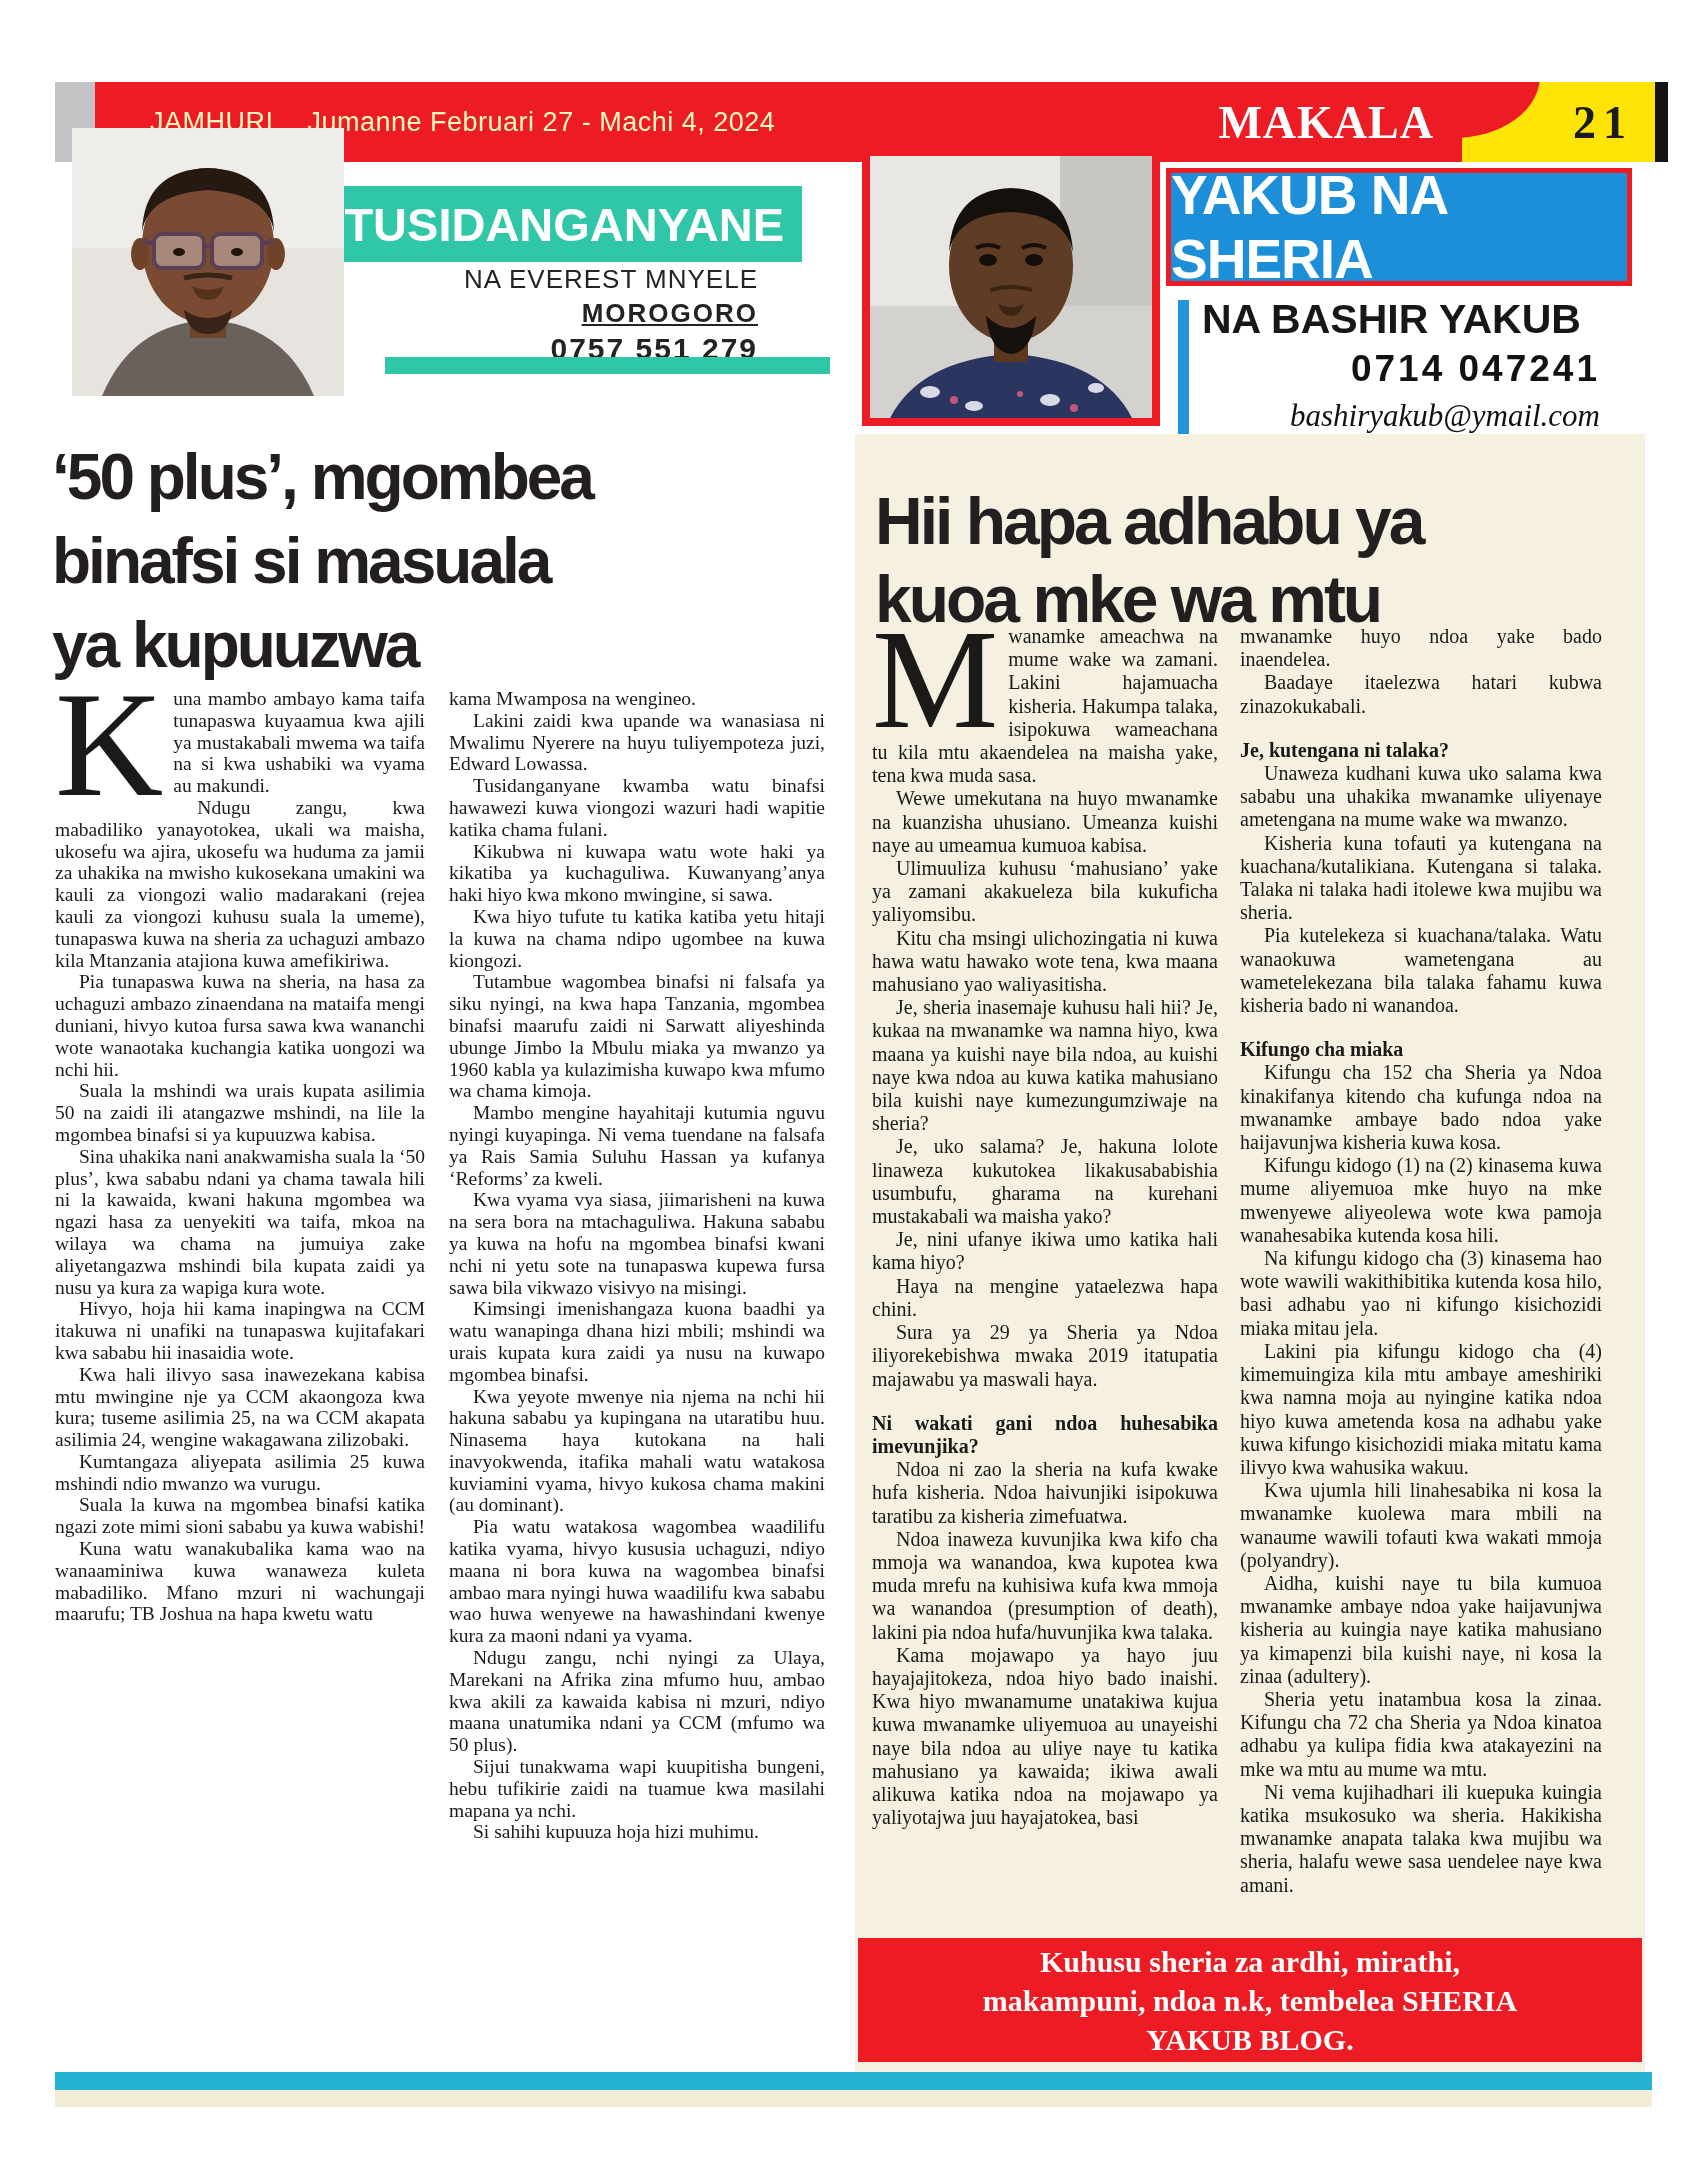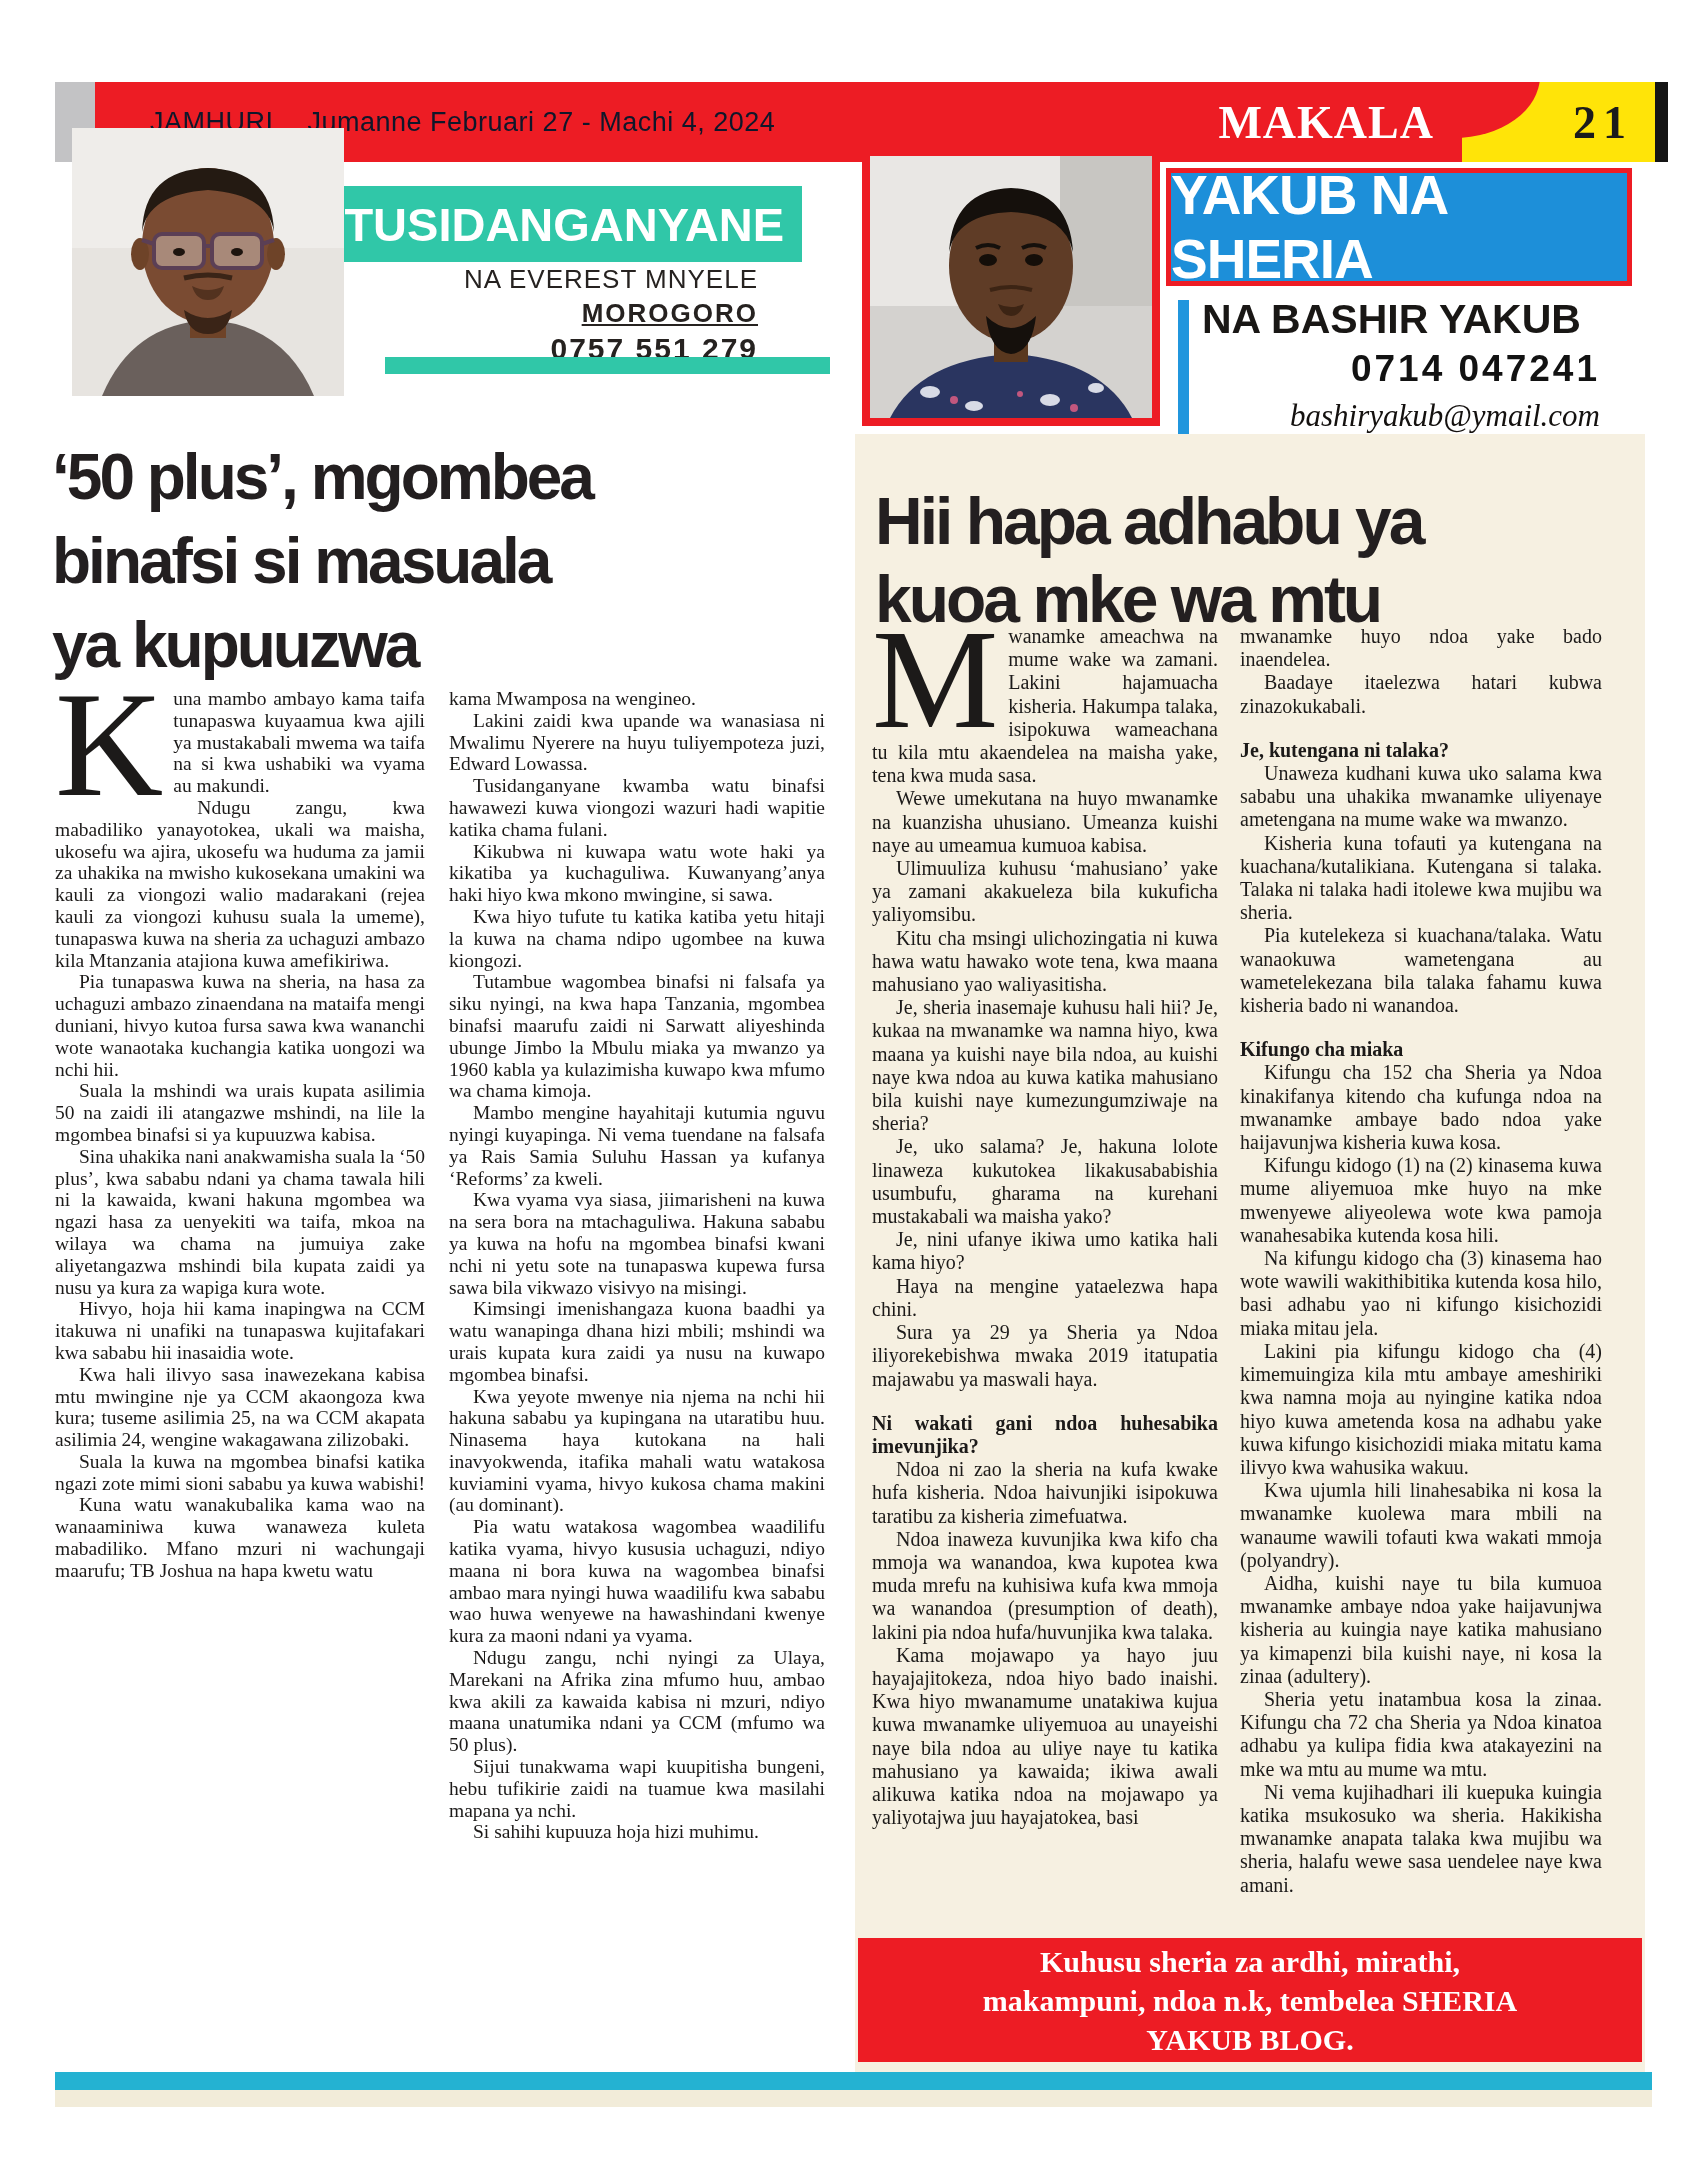--- a/index.html
+++ b/index.html
@@ -3,21 +3,21 @@
 <meta charset="utf-8">
 <style>
   html,body{margin:0;padding:0;background:#ffffff;}
   #page{position:relative;width:1689px;height:2162px;background:#ffffff;overflow:hidden;
         font-family:"Liberation Serif", serif;color:#1c1a19;}
 
   
   .grey-block{position:absolute;left:55px;top:82px;width:40px;height:80px;background:#c3c3c5;}
   .red-bar{position:absolute;left:95px;top:82px;width:1367px;height:80px;background:#ed1c24;}
   .edition{position:absolute;left:55px;top:0;height:80px;display:flex;align-items:center;
-           color:#0f172a;font-family:"Liberation Sans",sans-serif;font-size:27px;letter-spacing:.5px;}
+           color:#fef9c3;font-family:"Liberation Sans",sans-serif;font-size:27px;letter-spacing:.5px;}
   .edition .brand{margin-right:34px;}
   .makala{position:absolute;right:28px;top:0;height:80px;display:flex;align-items:center;
           color:#fff;font-family:"Liberation Serif",serif;font-weight:bold;font-size:46px;letter-spacing:1px;}
   .yellow-seg{position:absolute;left:1462px;top:82px;width:193px;height:80px;background:#ffe408;overflow:hidden;}
   .yellow-seg:before{content:"";position:absolute;left:-8px;top:-6px;width:86px;height:62px;
           background:#ed1c24;border-bottom-right-radius:100% 100%;}
   .pageno{position:absolute;right:22px;top:0;height:80px;display:flex;align-items:center;
           font-family:"Liberation Serif",serif;font-weight:bold;font-size:46px;color:#1b1b1b;letter-spacing:7px;}
   .black-bar{position:absolute;left:1655px;top:82px;width:13px;height:80px;background:#151515;}
 
@@ -135,20 +135,21 @@
     <span>ya kupuuzwa</span>
   </h1>
   <div class="colbox" id="left-col1">
       <p class="para first-para"><span class="dropcap">K</span>una mambo ambayo kama taifa tunapaswa kuyaamua kwa ajili ya mustakabali mwema wa taifa na si kwa ushabiki wa vyama au makundi.</p>
       <p class="para">Ndugu zangu, kwa mabadiliko yanayotokea, ukali wa maisha, ukosefu wa ajira, ukosefu wa huduma za jamii za uhakika na mwisho kukosekana umakini wa kauli za viongozi walio madarakani (rejea kauli za viongozi kuhusu suala la umeme), tunapaswa kuwa na sheria za uchaguzi ambazo kila Mtanzania atajiona kuwa amefikiriwa.</p>
       <p class="para">Pia tunapaswa kuwa na sheria, na hasa za uchaguzi ambazo zinaendana na mataifa mengi duniani, hivyo kutoa fursa sawa kwa wananchi wote wanaotaka kuchangia katika uongozi wa nchi hii.</p>
       <p class="para">Suala la mshindi wa urais kupata asilimia 50 na zaidi ili atangazwe mshindi, na lile la mgombea binafsi si ya kupuuzwa kabisa.</p>
       <p class="para">Sina uhakika nani anakwamisha suala la ‘50 plus’, kwa sababu ndani ya chama tawala hili ni la kawaida, kwani hakuna mgombea wa ngazi hasa za uenyekiti wa taifa, mkoa na wilaya wa chama na jumuiya zake aliyetangazwa mshindi bila kupata zaidi ya nusu ya kura za wapiga kura wote.</p>
       <p class="para">Hivyo, hoja hii kama inapingwa na CCM itakuwa ni unafiki na tunapaswa kujitafakari kwa sababu hii inasaidia wote.</p>
       <p class="para">Kwa hali ilivyo sasa inawezekana kabisa mtu mwingine nje ya CCM akaongoza kwa kura; tuseme asilimia 25, na wa CCM akapata asilimia 24, wengine wakagawana zilizobaki.</p>
+      <p class="para">Kumtangaza aliyepata asilimia 25 kuwa mshindi ndio mwanzo wa vurugu.</p>
       <p class="para">Suala la kuwa na mgombea binafsi katika ngazi zote mimi sioni sababu ya kuwa wabishi!</p>
       <p class="para">Kuna watu wanakubalika kama wao na wanaaminiwa kuwa wanaweza kuleta mabadiliko. Mfano mzuri ni wachungaji maarufu; TB Joshua na hapa kwetu watu</p>
     </div>
   <div class="colbox" id="left-col2">
       <p class="para first-para">kama Mwamposa na wengineo.</p>
       <p class="para">Lakini zaidi kwa upande wa wanasiasa ni Mwalimu Nyerere na huyu tuliyempoteza juzi, Edward Lowassa.</p>
       <p class="para">Tusidanganyane kwamba watu binafsi hawawezi kuwa viongozi wazuri hadi wapitie katika chama fulani.</p>
       <p class="para">Kikubwa ni kuwapa watu wote haki ya kikatiba ya kuchaguliwa. Kuwanyang’anya haki hiyo kwa mkono mwingine, si sawa.</p>
       <p class="para">Kwa hiyo tufute tu katika katiba yetu hitaji la kuwa na chama ndipo ugombee na kuwa kiongozi.</p>
       <p class="para">Tutambue wagombea binafsi ni falsafa ya siku nyingi, na kwa hapa Tanzania, mgombea binafsi maarufu zaidi ni Sarwatt aliyeshinda ubunge Jimbo la Mbulu miaka ya mwanzo ya 1960 kabla ya kulazimisha kuwapo kwa mfumo wa chama kimoja.</p>

